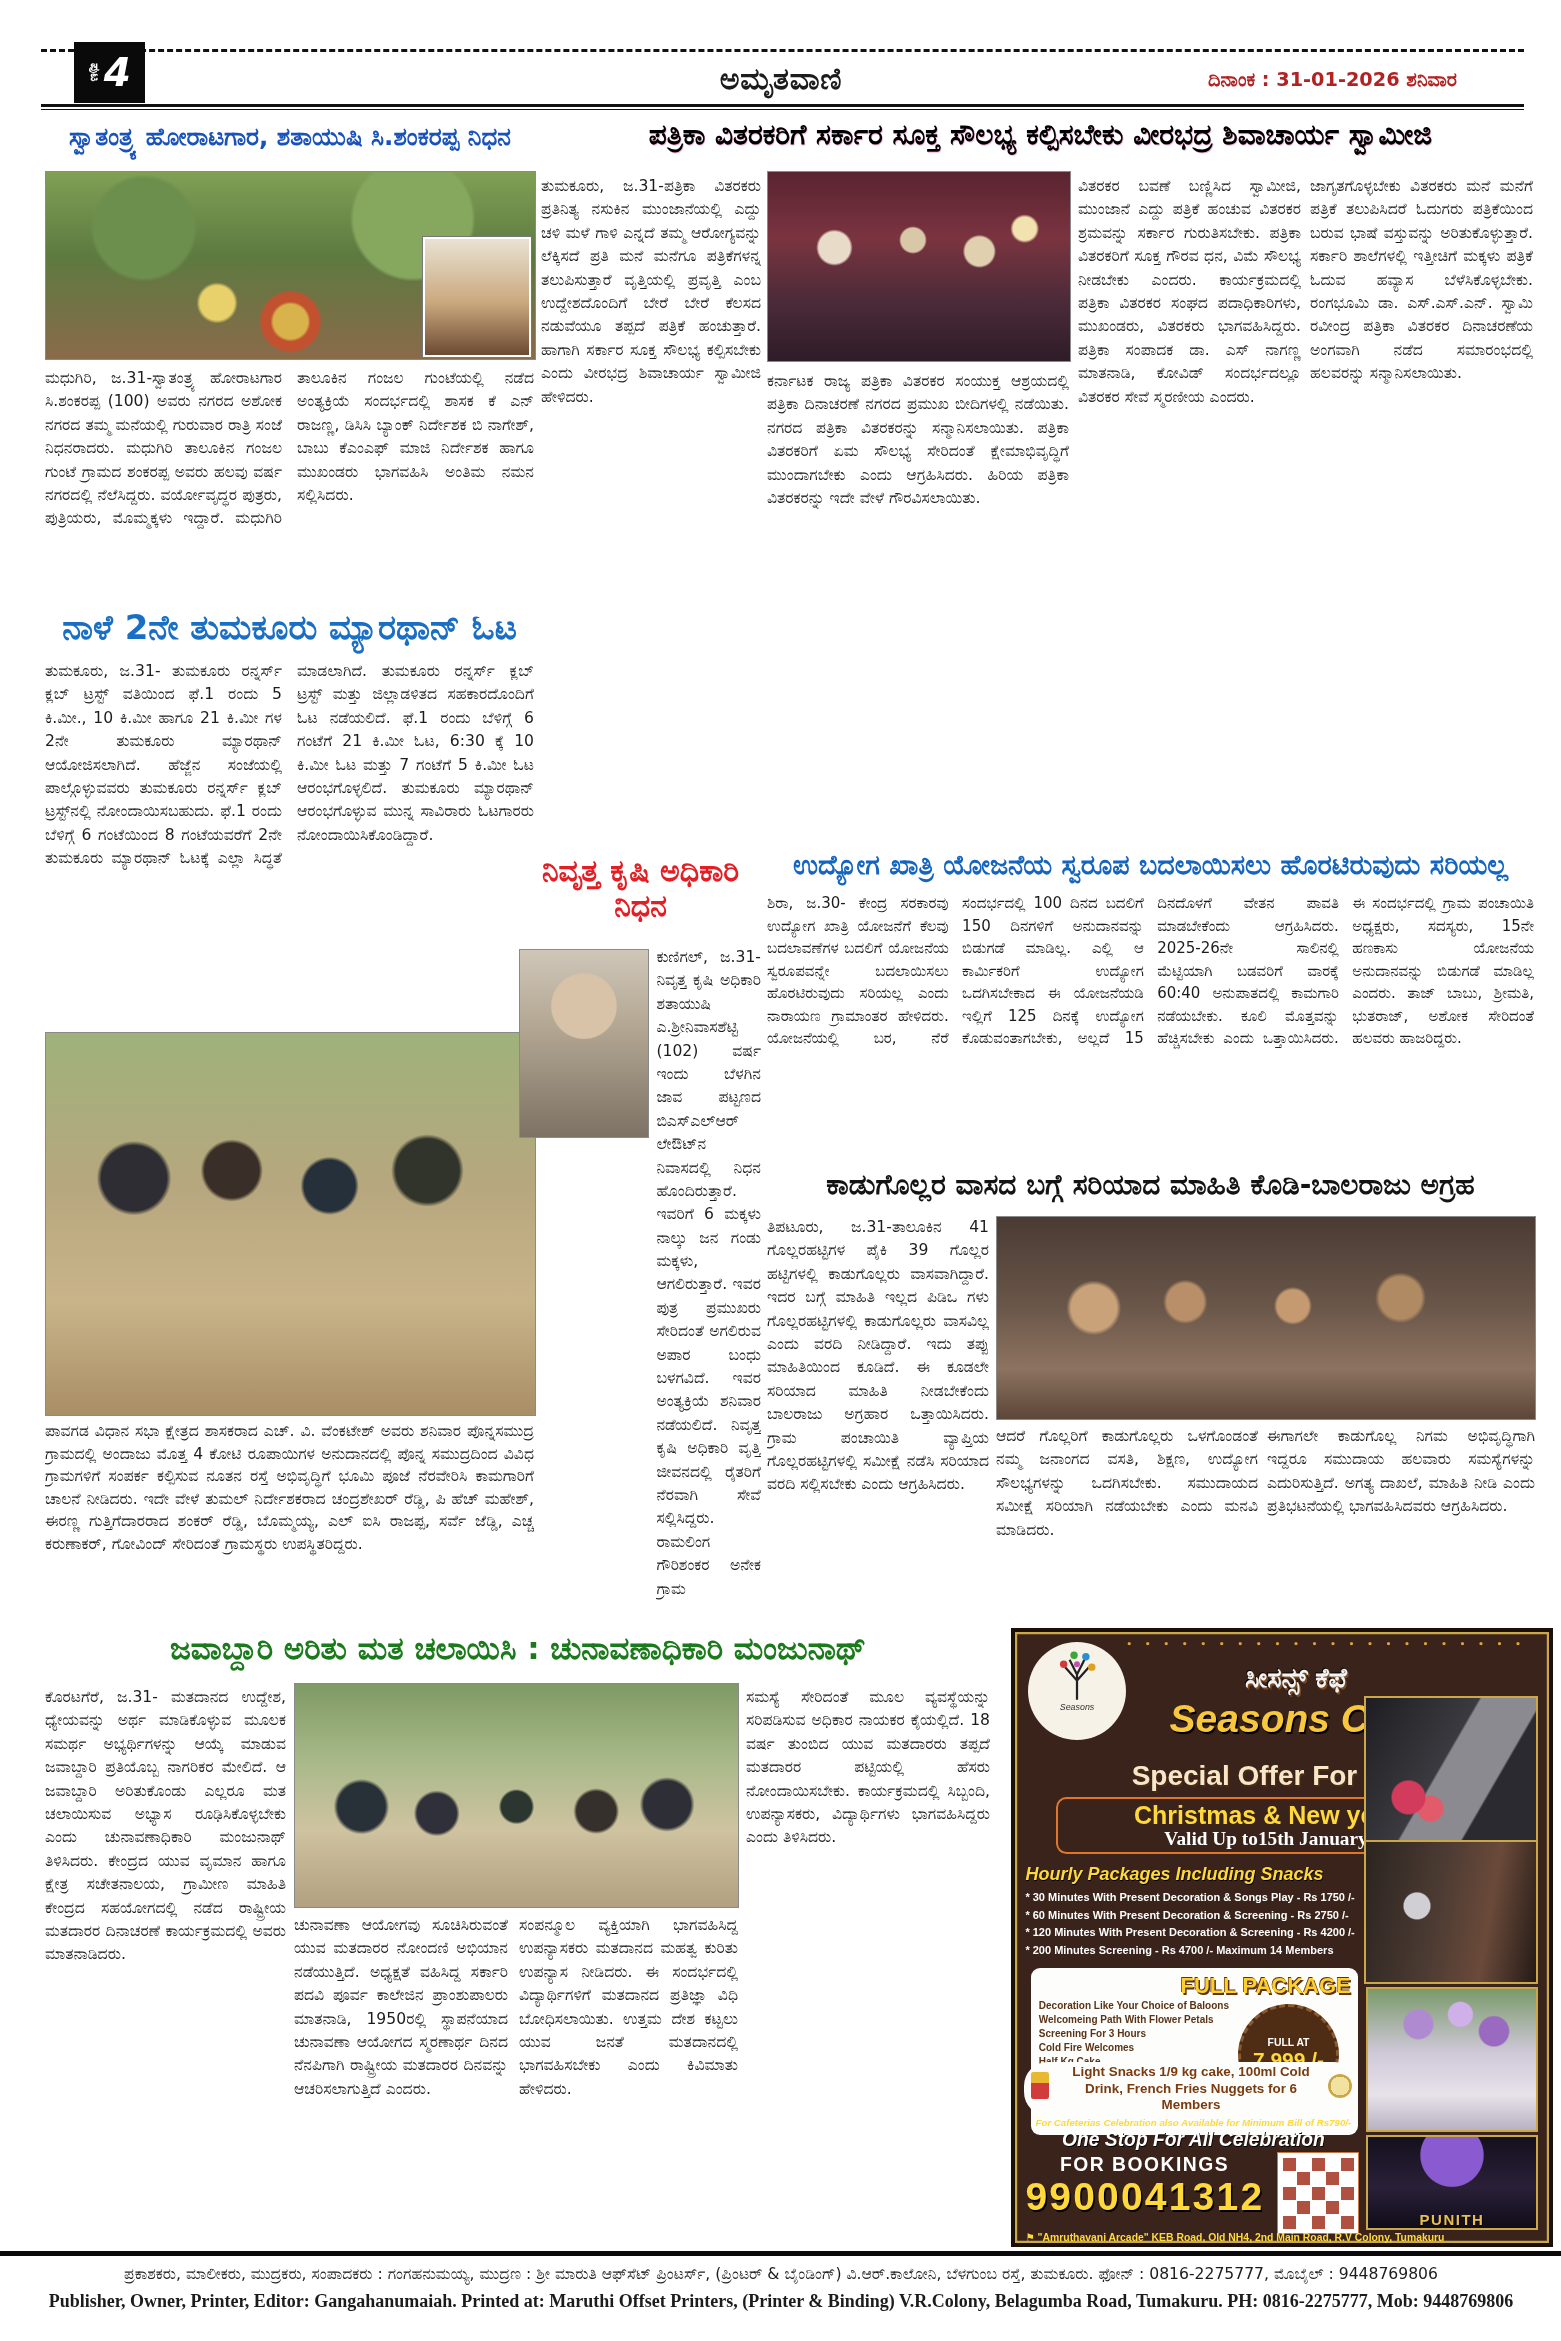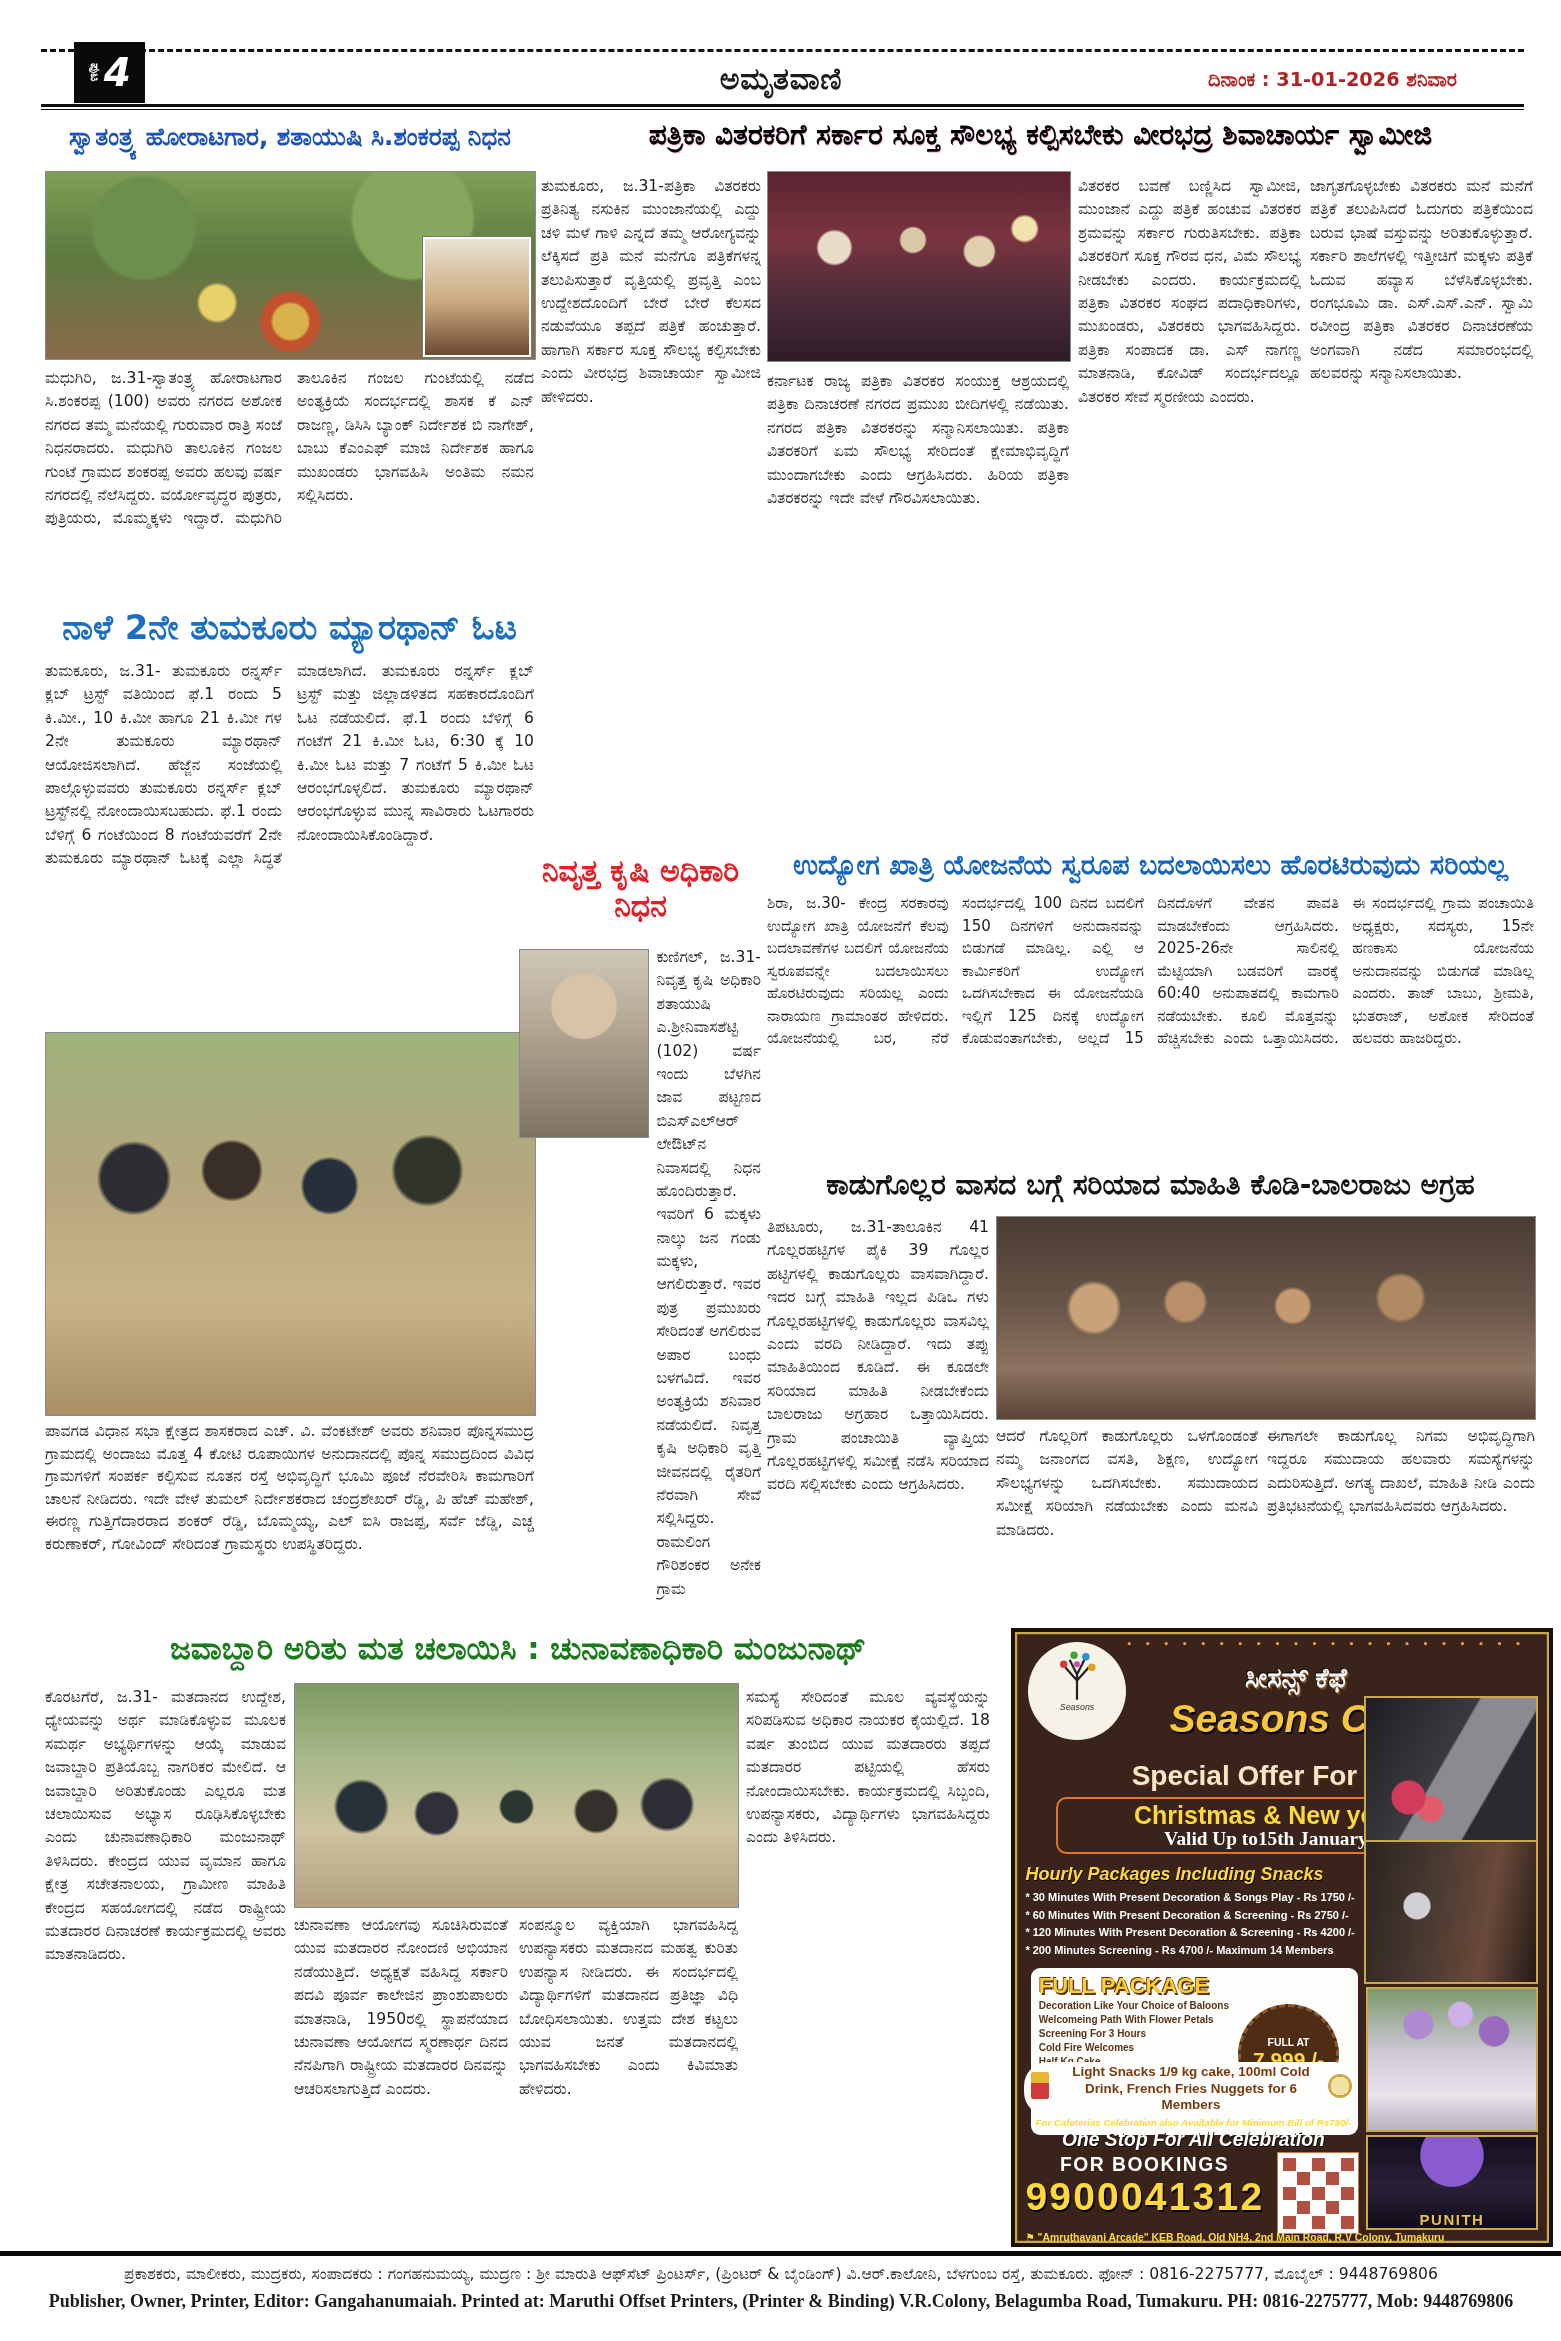--- a/index.html
+++ b/index.html
@@ -29,21 +29,21 @@
   .ad *{font-family:"Liberation Sans","DejaVu Sans",sans-serif;}
   .ad-kn-title{font-size:27px;font-weight:bold;color:#f3f3f3;text-shadow:1.5px 1.5px 0 #7a4a22,-0.7px -0.7px 0 #000;}
   .ad-en-title{font-size:39px;font-weight:bold;font-style:italic;color:#f7c83e;text-shadow:1.5px 1.5px 0.7px #000;}
   .ad-offer{font-size:28px;font-weight:bold;color:#f6e7c9;text-shadow:1.5px 1.5px 0 #4d2a12;text-align:center;}
   .ad-frame{border:2.2px solid #e0762a;border-radius:10.4px;text-align:center;padding:3px 4.5px;}
   .ad-frame .l1{font-size:25px;font-weight:bold;color:#ffd93b;line-height:1.05;}
   .ad-frame .l2{font-size:19.3px;font-weight:bold;color:#fff;font-family:"Liberation Serif","DejaVu Serif",serif;line-height:1.1;}
   .ad-hourly{font-size:18px;font-weight:bold;font-style:italic;color:#ffd93b;text-shadow:0.7px 0.7px 0 #000;}
   .ad-bullets{font-size:11px;font-weight:bold;color:#fff;line-height:1.6;}
   .ad-panel{background:#fdfdfb;border-radius:9px;}
-  .ad-panel-title{font-size:22px;font-weight:bold;color:#ffcf2e;text-shadow:1.5px 1.5px 0 #5a3317,-0.7px -0.7px 0 #5a3317;text-align:left;}
+  .ad-panel-title{font-size:22px;font-weight:bold;color:#ffcf2e;text-shadow:1.5px 1.5px 0 #5a3317,-0.7px -0.7px 0 #5a3317;text-align:right;}
   .ad-panel-items{font-size:10px;font-weight:bold;color:#5a3317;line-height:1.4;}
   .starburst{border-radius:50%;background:#4f2d15;border:3.7px dashed #8a5a2e;display:flex;flex-direction:column;align-items:center;justify-content:center;}
   .snack-banner{background:#fdfdfb;border-radius:24px;display:flex;align-items:center;justify-content:center;text-align:center;
                 font-size:13.4px;font-weight:bold;color:#7a3b10;line-height:1.25;padding:3px 33px;}
   .tiny-note{font-size:9.7px;font-weight:bold;color:#ffd93b;text-align:center;font-style:italic;}
   .tagline{font-size:19.3px;font-weight:bold;font-style:italic;color:#fff;text-align:center;text-shadow:0.7px 0.7px 0 #000;}
   .bookings{font-size:19.3px;font-weight:bold;color:#fff;letter-spacing:1.5px;}
   .adphone{font-size:39px;font-weight:bold;color:#ffd93b;letter-spacing:2.2px;text-shadow:1.5px 1.5px 0 #000;}
   .goldframe{border:2.2px solid #caa84a;overflow:hidden;}
   .addr{font-size:10.4px;font-weight:bold;color:#ffd93b;}

